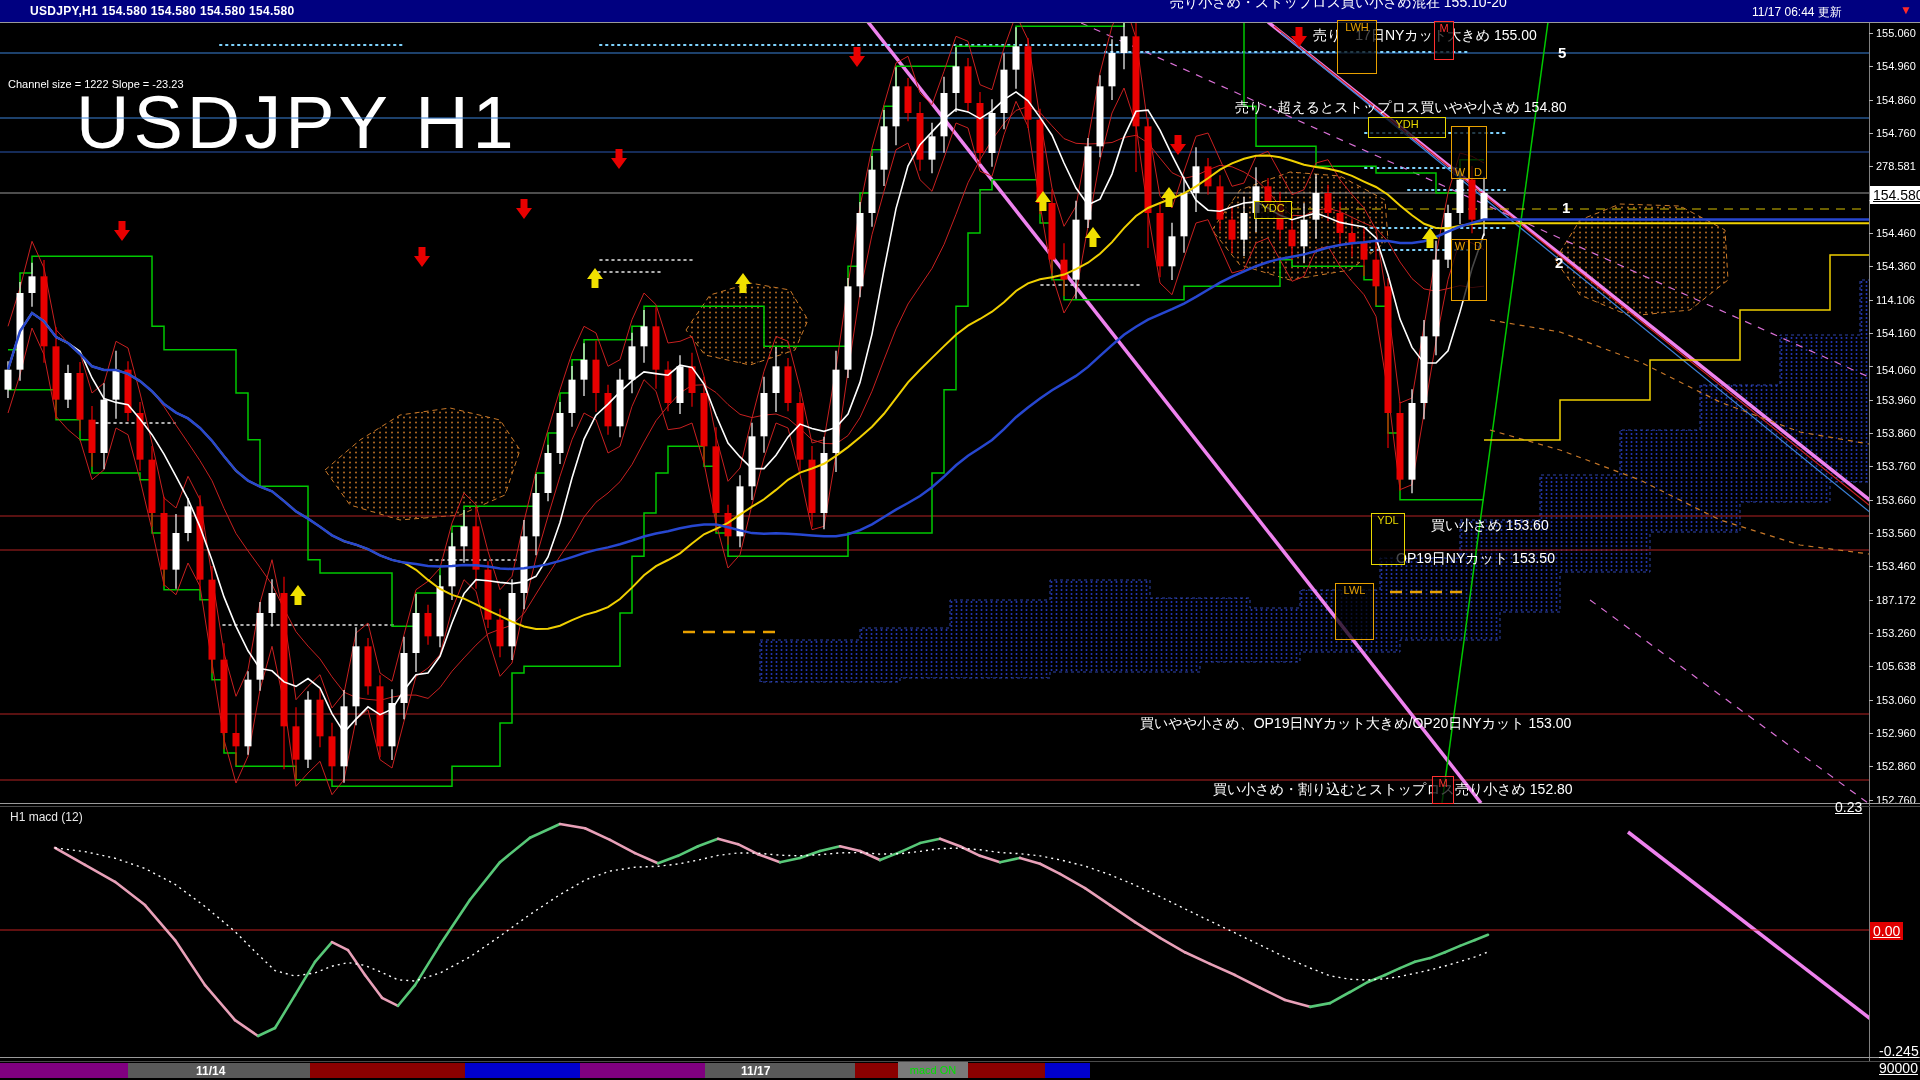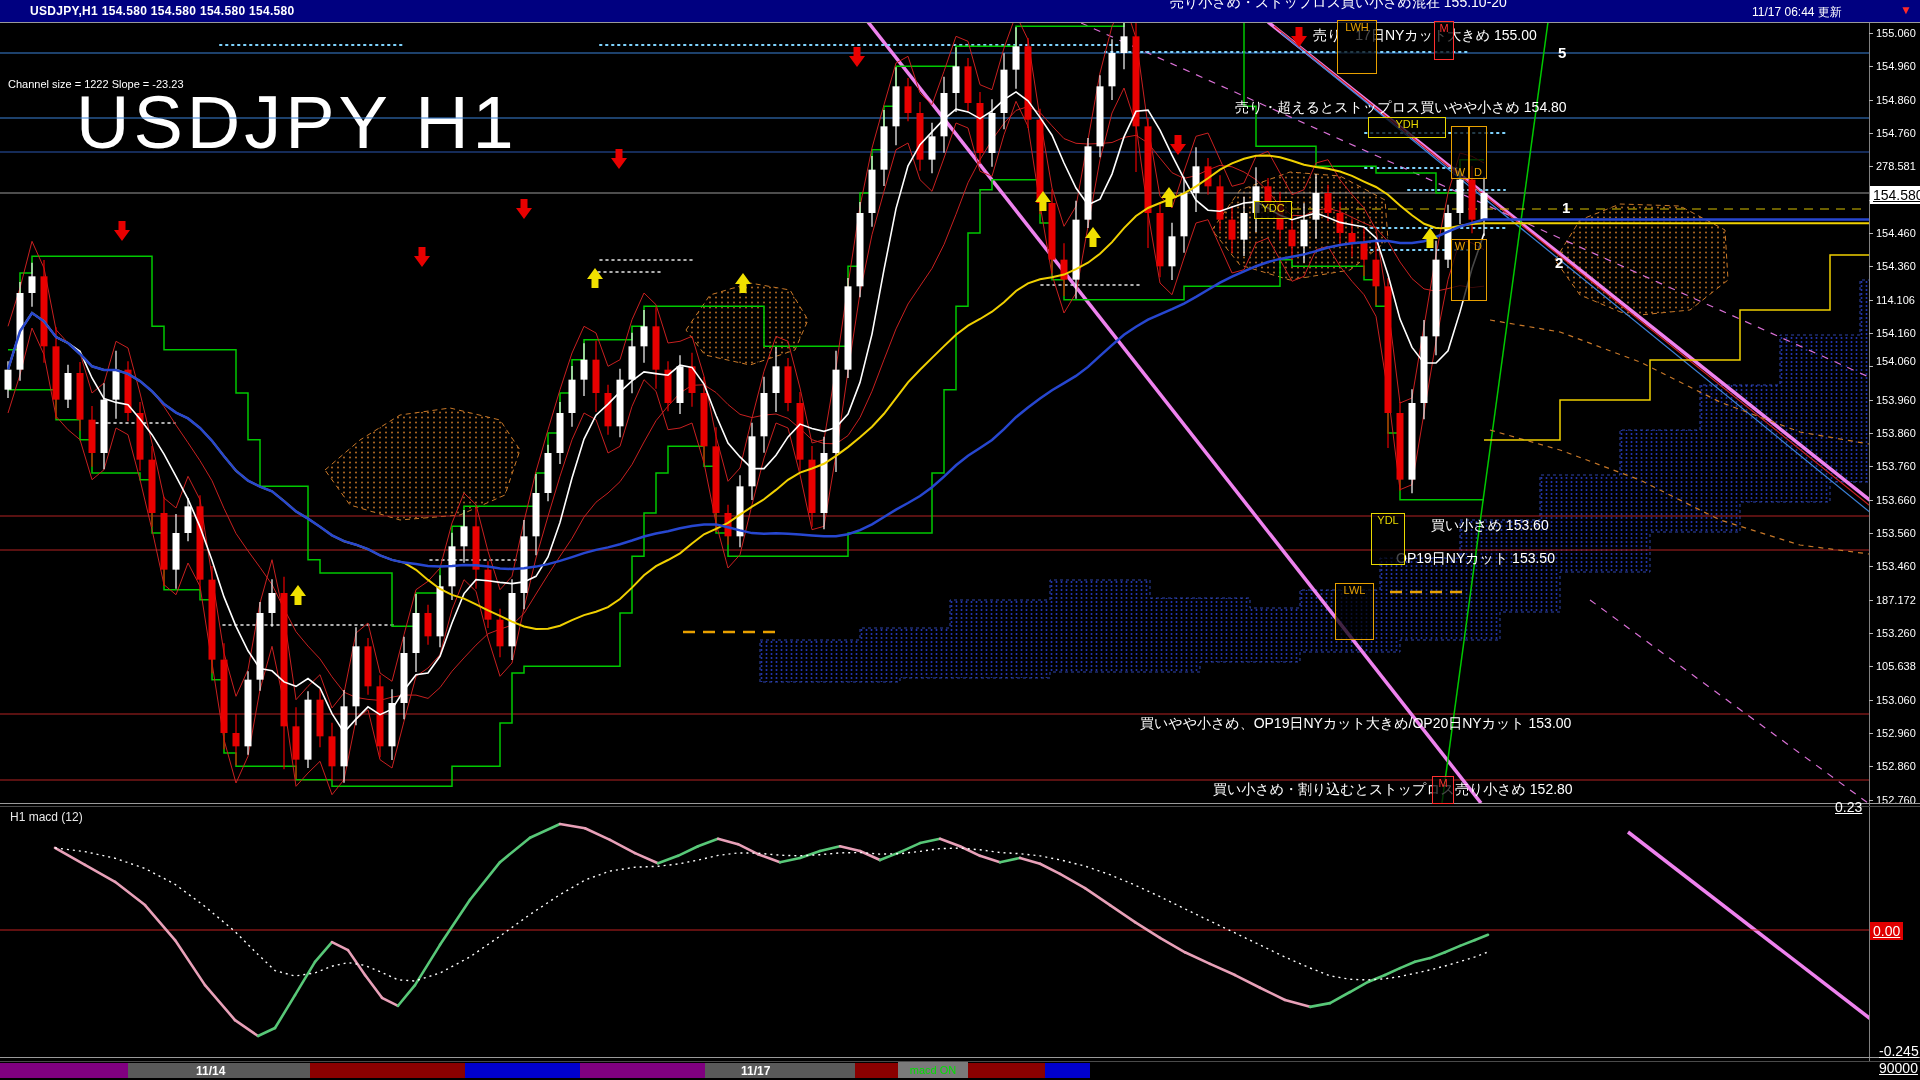--- a/index.html
+++ b/index.html
@@ -485,21 +485,21 @@
     <div class="pricelabel" style="left: 7px; top: 171.667px;">154.560</div>
     <div style="position: absolute; left: 0px; width: 4px; height: 1px; background: rgb(187, 187, 187); top: 177.667px;"></div>
     <div class="pricelabel" style="left: 7px; top: 205px;">154.460</div>
     <div style="position: absolute; left: 0px; width: 4px; height: 1px; background: rgb(187, 187, 187); top: 211px;"></div>
     <div class="pricelabel" style="left: 7px; top: 238.333px;">154.360</div>
     <div style="position: absolute; left: 0px; width: 4px; height: 1px; background: rgb(187, 187, 187); top: 244.333px;"></div>
     <div class="pricelabel" style="left: 7px; top: 271.667px;">114.106</div>
     <div style="position: absolute; left: 0px; width: 4px; height: 1px; background: rgb(187, 187, 187); top: 277.667px;"></div>
     <div class="pricelabel" style="left: 7px; top: 305px;">154.160</div>
     <div style="position: absolute; left: 0px; width: 4px; height: 1px; background: rgb(187, 187, 187); top: 311px;"></div>
-    <div class="pricelabel" style="left: 7px; top: 333px;">154.060</div>
+    <div class="pricelabel" style="left: 7px; top: 342px;">154.060</div>
     <div style="position: absolute; left: 0px; width: 4px; height: 1px; background: rgb(187, 187, 187); top: 344.333px;"></div>
     <div class="pricelabel" style="left: 7px; top: 371.666px;">153.960</div>
     <div style="position: absolute; left: 0px; width: 4px; height: 1px; background: rgb(187, 187, 187); top: 377.666px;"></div>
     <div class="pricelabel" style="left: 7px; top: 405px;">153.860</div>
     <div style="position: absolute; left: 0px; width: 4px; height: 1px; background: rgb(187, 187, 187); top: 411px;"></div>
     <div class="pricelabel" style="left: 7px; top: 438.333px;">153.760</div>
     <div style="position: absolute; left: 0px; width: 4px; height: 1px; background: rgb(187, 187, 187); top: 444.333px;"></div>
     <div class="pricelabel" style="left: 7px; top: 471.666px;">153.660</div>
     <div style="position: absolute; left: 0px; width: 4px; height: 1px; background: rgb(187, 187, 187); top: 477.666px;"></div>
     <div class="pricelabel" style="left: 7px; top: 505px;">153.560</div>

